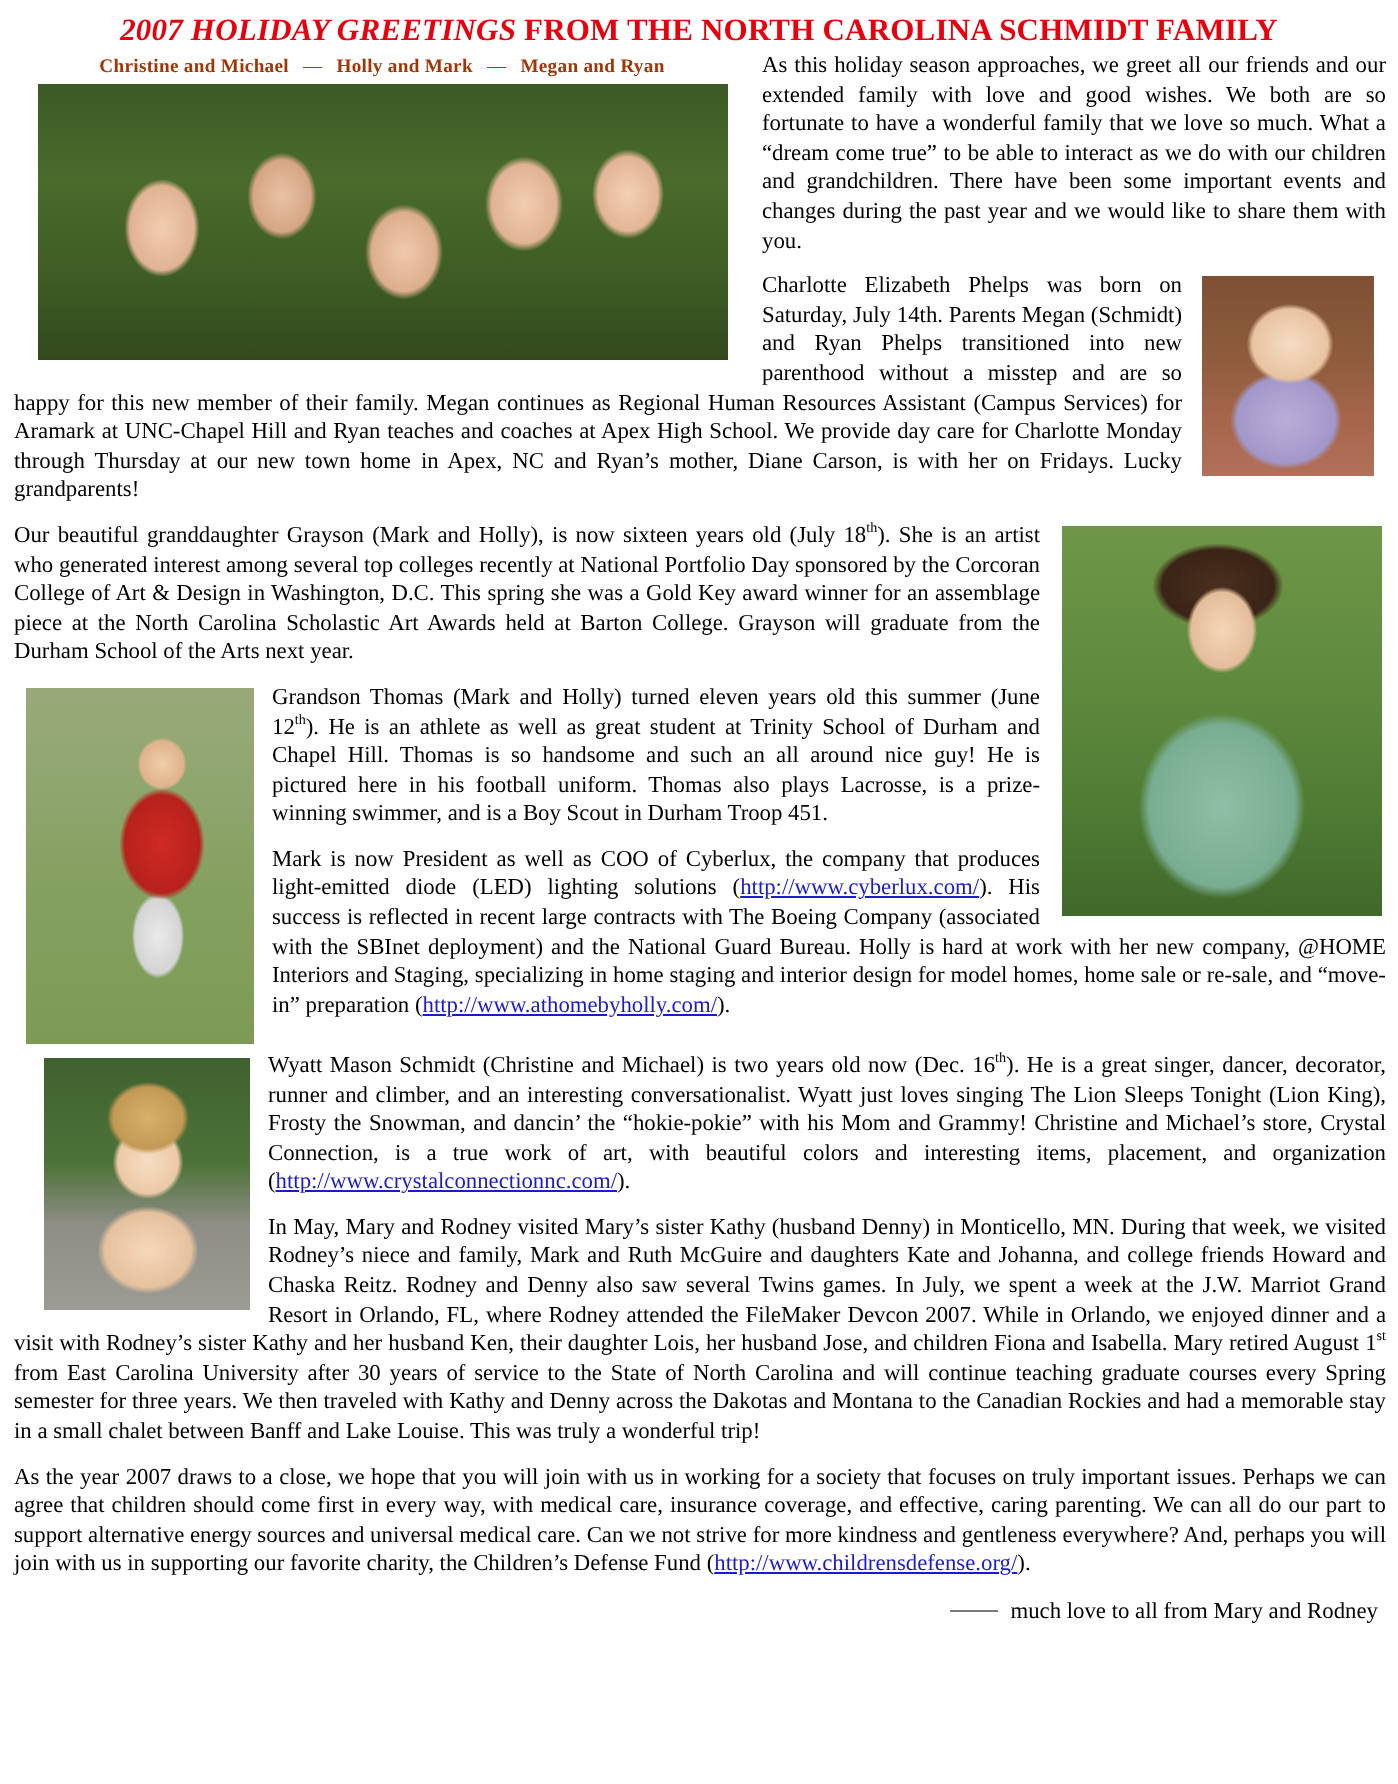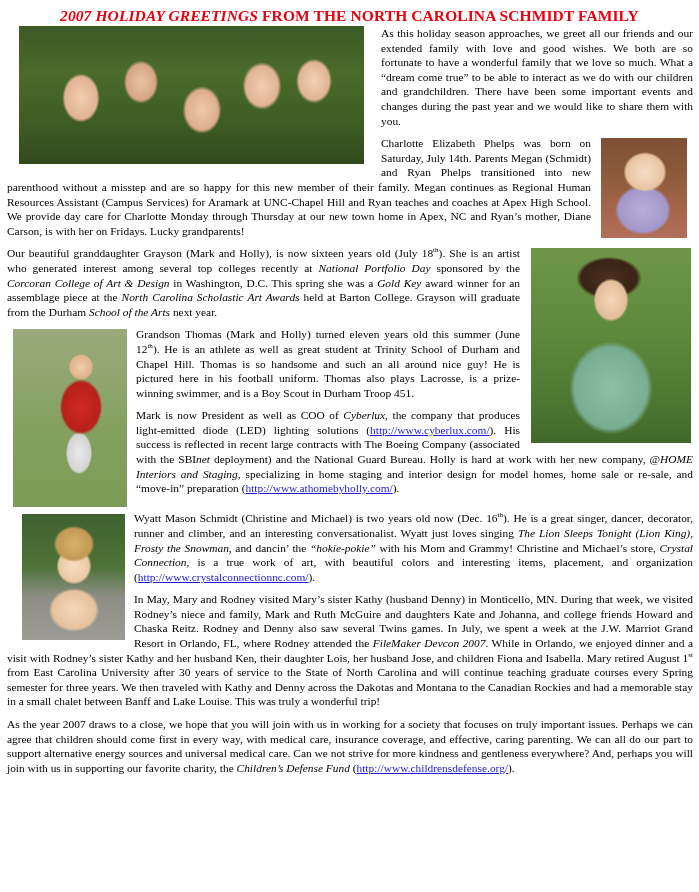--- a/index.html
+++ b/index.html
@@ -47,21 +47,21 @@
     padding: 0 6px 0 7px;
     box-sizing: border-box;
   }
   p.tx {
     margin: 0 0 8px 0;
     font-size: 11.4px;
     line-height: 1.28;
     text-align: justify;
     text-justify: inter-word;
   }
-  .it { font-style: italic; }
+  .it { }
   a.lnk {
     color: #1a1ad0;
   }
   sup { font-size: 0.62em; vertical-align: super; line-height: 0; }
 
   
   .photo {
     background: #cfcfcf;
     background-repeat: no-repeat;
     background-size: cover;
@@ -179,20 +179,23 @@
 
 <div class="page">
 
   <div class="title">
     <span class="ital">2007 HOLIDAY GREETINGS</span><span class="up"> FROM THE NORTH CAROLINA SCHMIDT FAMILY</span>
   </div>
 
   <div class="body-wrap">
 
     <div class="family-block">
+      <div class="fam-caption">
+        <span>Christine and Michael</span><span class="dash">—</span><span>Holly and Mark</span><span class="dash">—</span><span>Megan and Ryan</span>
+      </div>
       <div class="photo photo-family"></div>
     </div>
 
     <p class="tx">As this holiday season approaches, we greet all our friends and our extended family with love and good wishes. We both are so fortunate to have a wonderful family that we love so much. What a “dream come true” to be able to interact as we do with our children and grandchildren. There have been some important events and changes during the past year and we would like to share them with you.</p>
 
     <div class="photo photo-baby"></div>
 
     <p class="tx">Charlotte Elizabeth Phelps was born on Saturday, July 14th. Parents Megan (Schmidt) and Ryan Phelps transitioned into new parenthood without a misstep and are so happy for this new member of their family. Megan continues as Regional Human Resources Assistant (Campus Services) for Aramark at UNC-Chapel Hill and Ryan teaches and coaches at Apex High School. We provide day care for Charlotte Monday through Thursday at our new town home in Apex, NC and Ryan’s mother, Diane Carson, is with her on Fridays. Lucky grandparents!</p>
 
     <div class="clr"></div>
@@ -212,15 +215,18 @@
     <div class="photo photo-wyatt"></div>
 
     <p class="tx"><span>Wyatt Mason Schmidt (Christine and Michael) is two years old now (Dec. 16</span><sup>th</sup><span>). He is a great singer, dancer, decorator, runner and climber, and an interesting conversationalist. Wyatt just loves singing </span><span class="it">The Lion Sleeps Tonight (Lion King), Frosty the Snowman,</span><span> and dancin’ the </span><span class="it">“hokie-pokie”</span><span> with his Mom and Grammy! Christine and Michael’s store, </span><span class="it">Crystal Connection</span><span>, is a true work of art, with beautiful colors and interesting items, placement, and organization (</span><a class="lnk" href="#">http://www.crystalconnectionnc.com/</a><span>).</span></p>
 
     <p class="tx"><span>In May, Mary and Rodney visited Mary’s sister Kathy (husband Denny) in Monticello, MN. During that week, we visited Rodney’s niece and family, Mark and Ruth McGuire and daughters Kate and Johanna, and college friends Howard and Chaska Reitz. Rodney and Denny also saw several Twins games. In July, we spent a week at the J.W. Marriot Grand Resort in Orlando, FL, where Rodney attended the </span><span class="it">FileMaker Devcon 2007</span><span>. While in Orlando, we enjoyed dinner and a visit with Rodney’s sister Kathy and her husband Ken, their daughter Lois, her husband Jose, and children Fiona and Isabella. Mary retired August 1</span><sup>st</sup><span> from East Carolina University after 30 years of service to the State of North Carolina and will continue teaching graduate courses every Spring semester for three years. We then traveled with Kathy and Denny across the Dakotas and Montana to the Canadian Rockies and had a memorable stay in a small chalet between Banff and Lake Louise. This was truly a wonderful trip!</span></p>
 
     <div class="clr"></div>
 
     <p class="tx"><span>As the year 2007 draws to a close, we hope that you will join with us in working for a society that focuses on truly important issues. Perhaps we can agree that children should come first in every way, with medical care, insurance coverage, and effective, caring parenting. We can all do our part to support alternative energy sources and universal medical care. Can we not strive for more kindness and gentleness everywhere? And, perhaps you will join with us in supporting our favorite charity, the </span><span class="it">Children’s Defense Fund</span><span> (</span><a class="lnk" href="#">http://www.childrensdefense.org/</a><span>).</span></p>
 
+    <div class="signature">
+      <span class="sig-dash"></span><span>much love to all from Mary and Rodney</span>
+    </div>
 
   </div>
 </div>
 
 </body></html>

